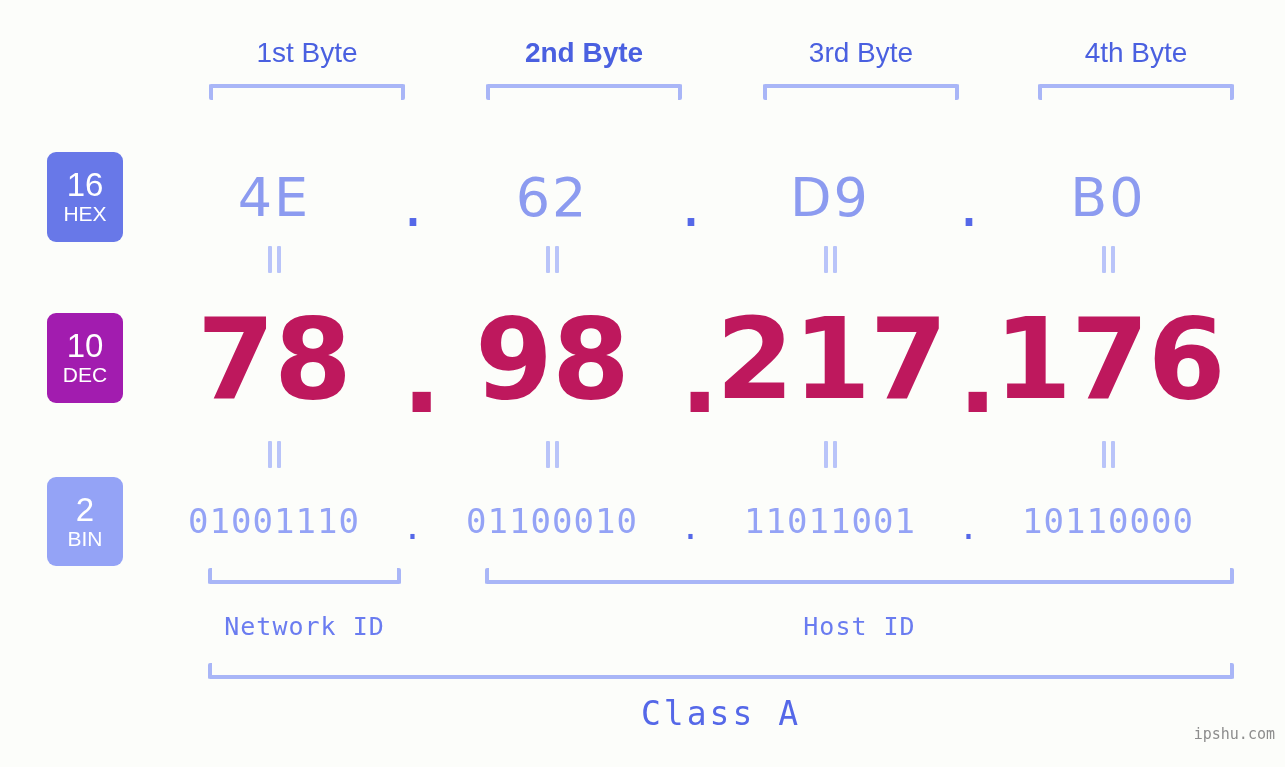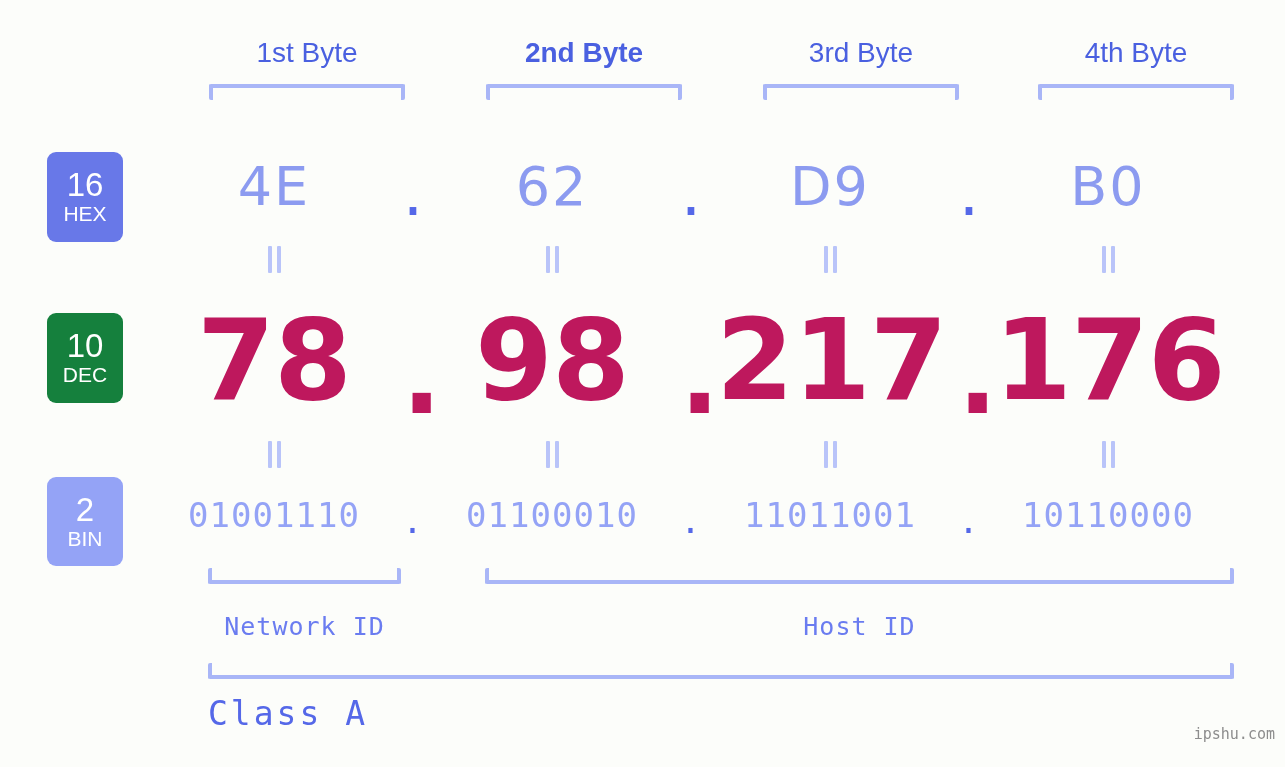--- a/index.html
+++ b/index.html
@@ -73,30 +73,30 @@
     font-weight: 400;
     letter-spacing: 0px;
   }
   .badge .nm {
     font-size: 21px;
     line-height: 24px;
     font-weight: 400;
     letter-spacing: 0px;
   }
   #badge-hex { top: 152px; height: 90px; background: #6878e8; }
-  #badge-dec { top: 313px; height: 90px; background: #15803d; }
+  #badge-dec { top: 313px; height: 90px; background: #a21caf; }
   #badge-bin { top: 477px; height: 89px; background: #94a3f6; }
 
   
   .row {
     position: absolute;
     left: 160px;
     width: 1110px;
     display: flex;
-    align-items: flex-start;
+    align-items: center;
   }
   .row .cell {
     text-align: center;
     white-space: nowrap;
   }
   .row .dot {
     text-align: center;
     white-space: nowrap;
   }
 
@@ -188,21 +188,21 @@
     white-space: nowrap;
     letter-spacing: 1px;
   }
 
   
   #class-label {
     position: absolute;
     top: 694px;
     left: 208px;
     width: 1026px;
-    text-align: left;
+    text-align: center;
     font-size: 33px;
     color: #5568e8;
     font-family: "DejaVu Sans Mono", monospace;
     letter-spacing: 3px;
     white-space: nowrap;
   }
 
   
   #watermark {
     position: absolute;

